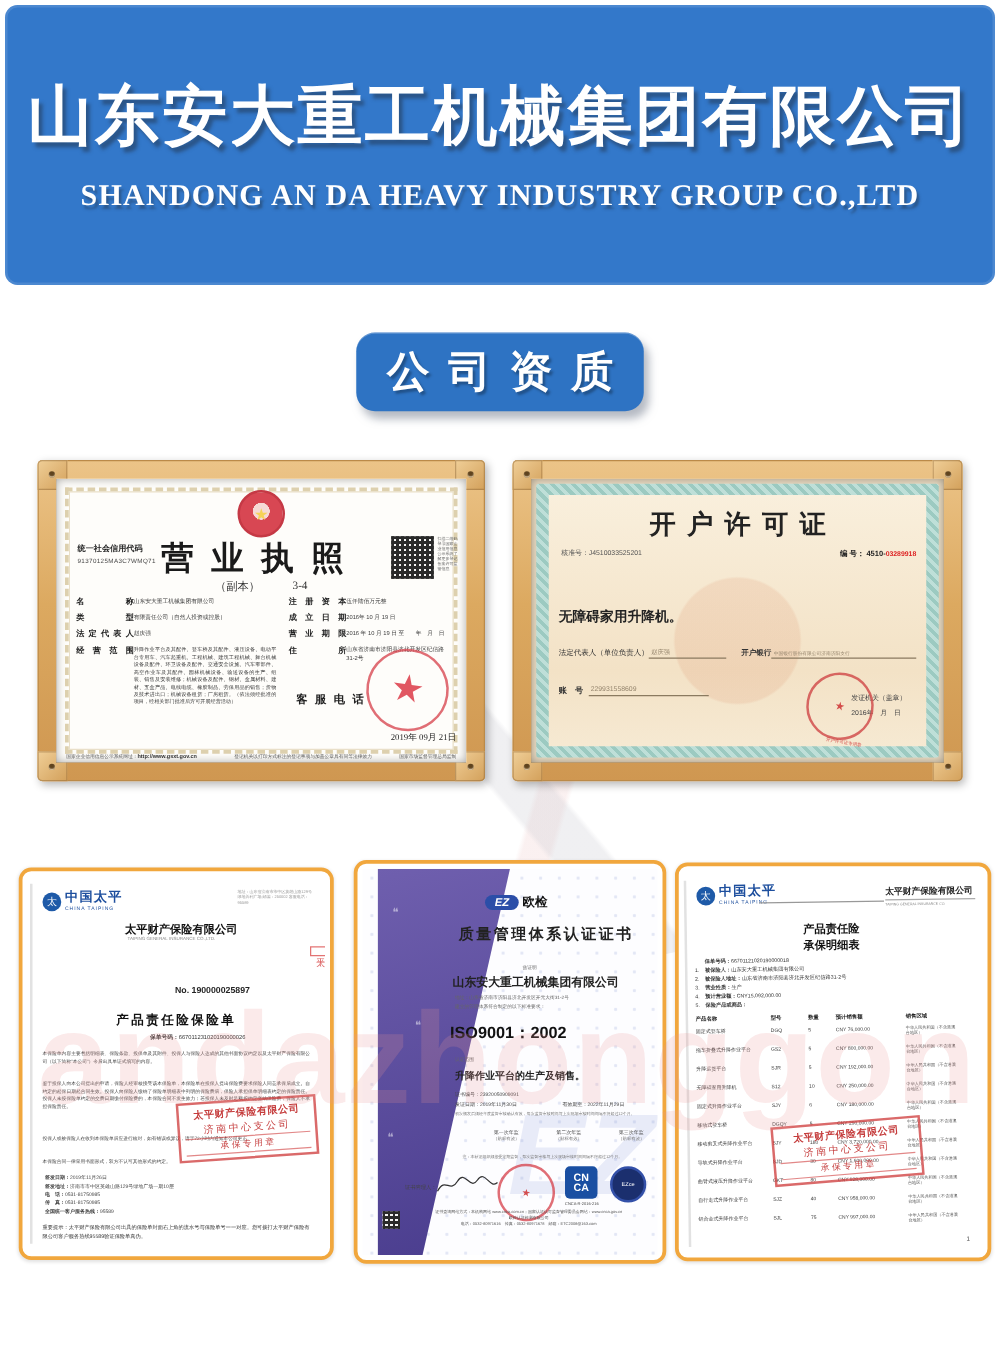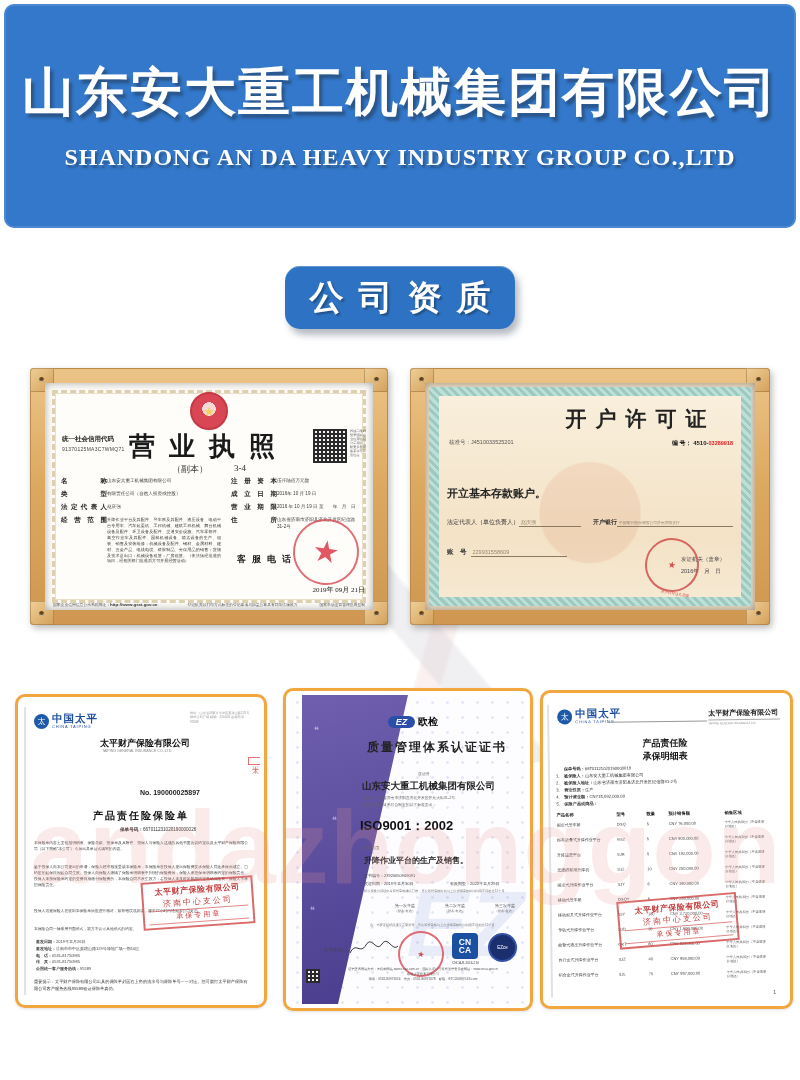--- a/index.html
+++ b/index.html
@@ -69,21 +69,21 @@
   .lic-seal .star{color:rgba(220,58,70,.85);font-size:30px;line-height:1;}
   .lic-date{position:absolute;right:8px;top:202px;font-size:7px;font-family:"Liberation Serif",serif;color:#222;}
   .lic-footer{position:absolute;left:8px;right:8px;bottom:3px;display:flex;align-items:flex-end;font-size:3.8px;color:#555;}
   .lic-footer .u{font-size:4.4px;font-weight:bold;color:#333;}
   
   .permit-lace{position:absolute;left:4px;top:4px;right:4px;bottom:4px;
                background:repeating-linear-gradient(45deg,#9ccac1 0 3px,#bedfd8 3px 6px);border-radius:2px;}
   .permit-paper{position:absolute;left:14px;top:13px;right:14px;bottom:13px;
                 background:linear-gradient(180deg,#f9efdc,#f3e2c6 70%,#f6e9d2),
                            radial-gradient(circle at 50% 58%,rgba(226,150,120,.16) 0 26%,rgba(226,150,120,0) 27%);
-                background-blend-mode:multiply;padding-left:46px;}
+                background-blend-mode:multiply;}
   .permit-title{position:absolute;top:9px;width:100%;text-align:center;font-family:"Liberation Serif",serif;
                 font-weight:bold;font-size:21px;letter-spacing:9px;padding-left:9px;color:#222;box-sizing:border-box;}
   .permit-meta{position:absolute;left:10px;right:8px;top:43px;display:flex;justify-content:space-between;
                font-size:5.5px;color:#555;}
   .permit-meta b{color:#222;font-size:6px;}
   .permit-meta .red{color:#d22;font-weight:bold;}
   .permit-l1{position:absolute;left:8px;right:6px;top:64px;display:flex;align-items:flex-end;
              font-family:"Liberation Serif",serif;}
   .permit-l1 .big{font-size:11px;font-weight:bold;color:#222;white-space:nowrap;}
   .permit-l1 .co{flex:1;font-size:5.5px;color:#97876f;border-bottom:1px solid #8a7a60;
@@ -238,21 +238,21 @@
     <div class="screw" style="left:9px;bottom:9px;"></div>
     <div class="screw" style="right:9px;bottom:9px;"></div>
     <div class="frame-inner" style="background:#eadbc2;">
       <div class="permit-lace"></div>
       <div class="permit-paper">
         <div class="permit-title">开户许可证</div>
         <div class="permit-meta">
           <span><span>核准号：</span><span>J4510033525201</span></span>
           <span><b>编 号：</b> <b>4510-</b><span class="red">03289918</span></span>
         </div>
-        <div class="permit-l2">开立基本存款账户。</div>
+        <div class="permit-l2">无障碍家用升降机。</div>
         <div class="permit-r3">
           <span style="flex:none;">法定代表人（单位负责人）</span>
           <span class="uline" style="width:58px;font-size:5px;padding:0 2px 1px;">赵庆强</span>
           <span style="flex:none;margin-left:12px;font-weight:bold;">开户银行</span>
           <span class="uline" style="flex:1;font-size:3.8px;padding:0 2px 1px;">中国银行股份有限公司济南济阳支行</span>
         </div>
         <div class="permit-r4">
           <span style="font-weight:bold;">账　号</span>
           <span class="uline" style="width:92px;font-size:5.5px;margin-left:4px;padding:0 2px 1px;">229931558609</span>
         </div>

